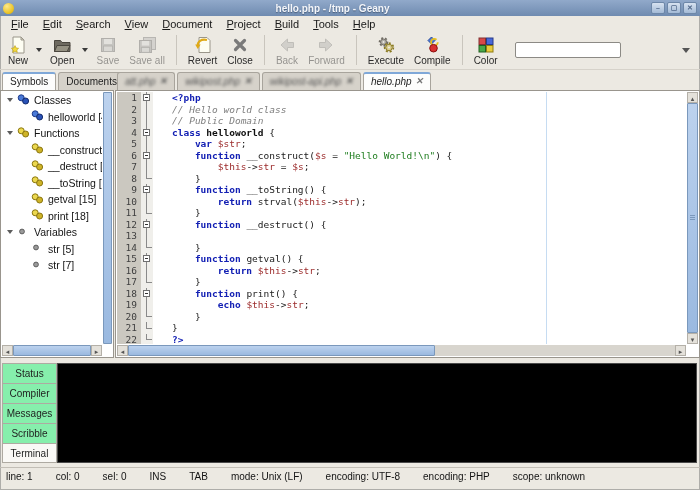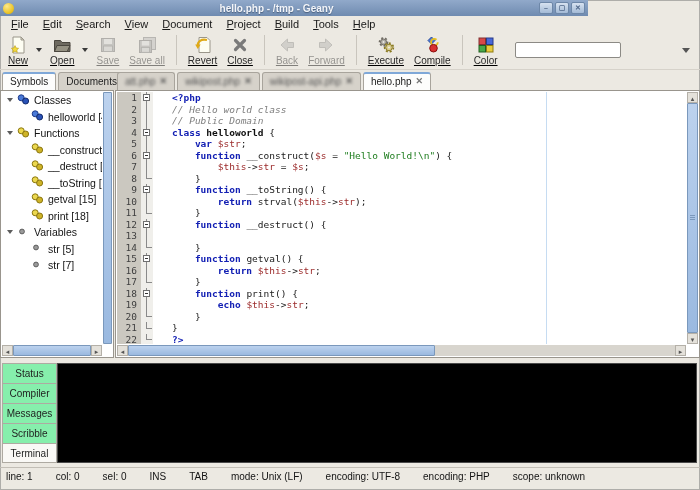--- a/index.html
+++ b/index.html
@@ -1,55 +1,55 @@
 <!DOCTYPE html>
 <html><head>
 <meta charset="utf-8">
 <style>
   * { margin:0; padding:0; box-sizing:border-box; }
   html,body { width:700px; height:490px; }
   body { font-family:"Liberation Sans", sans-serif; background:#ece9e2; position:relative; overflow:hidden; }
   #app { position:absolute; inset:0; box-shadow: inset 0 0 0 1px rgba(100,100,100,.45); }
 
   
-  .titlebar { position:absolute; left:0; top:0; width:588px; height:16px;
+  .titlebar { position:absolute; left:0; top:0; width:700px; height:16px;
     background:linear-gradient(#91a9ca,#6f8bb0); display:flex; align-items:center; }
   .app-icon { width:11px; height:11px; margin-left:3px; border-radius:50%;
     background:radial-gradient(circle at 35% 30%, #ffe98a, #e8c020 70%, #b89010); flex:none; }
   .title-text { flex:1; text-align:center; color:#f4f6fa; font-size:10px; font-weight:bold;
     text-shadow:0 1px 1px #4a5f7c; }
   .win-btns { display:flex; gap:2px; margin-right:3px; }
   .win-btn { width:14px; height:12px; border:1px solid #6d87a8; border-radius:2px;
     background:linear-gradient(#d7e2f0,#a3bad6); color:#51688a; font-size:7px; line-height:10px;
     text-align:center; font-weight:bold; }
 
   
   .menubar { position:absolute; left:0; top:16px; width:596px; height:15px; display:flex;
     align-items:center; padding-left:4px; }
   .menu-item { display:inline-block; font-size:11px; color:#191919; padding:0 7px; }
   .menu-item::first-letter { text-decoration:underline; }
 
   
   .toolbar { position:absolute; left:0; top:31px; width:700px; height:39px;
-    border-bottom:1px solid #d6d2ca; display:flex; align-items:center; padding-left:3px;text-decoration:underline; }
+    border-bottom:1px solid #d6d2ca; display:flex; align-items:center; padding-left:3px; }
   .tbtn { display:flex; flex-direction:column; align-items:center; padding:1px 4px; margin:0 1px; }
   .tbtn .ticon { height:19px; display:flex; align-items:flex-end; }
   .tbtn .tlabel { font-size:10px; color:#2a2a2a; margin-top:1px; white-space:nowrap; }
   .tbtn.disabled { opacity:.45; filter:grayscale(70%); }
   .dd-chevron { width:0; height:0; border-left:3.5px solid transparent; border-right:3.5px solid transparent;
     border-top:4px solid #3a3a3a; margin:0 3px; align-self:center; }
   .tsep { width:1px; height:30px; background:#c9c5bd; margin:0 6px; flex:none; }
   .tentry { width:106px; height:16px; background:#fff; border:1px solid #8c8a85; border-radius:2px;
     margin-left:12px; font-size:10px; padding:0 3px; font-family:"Liberation Sans",sans-serif; }
   .overflow-chevron { margin-left:auto; margin-right:10px; width:0; height:0;
     border-left:4px solid transparent; border-right:4px solid transparent; border-top:5px solid #555; }
 
   
   .side-tabs { position:absolute; left:0; top:70px; width:114px; height:20px; display:flex; align-items:flex-end; }
-  .editor-tabs { position:absolute; left:115px; top:70px; right:0; height:20px; display:flex; align-items:flex-end; overflow:hidden; }
+  .editor-tabs { position:absolute; left:115px; top:70px; right:0; height:20px; display:flex; align-items:flex-end; overflow:hidden;font-style:italic; }
   .ntab { font-size:10px; color:#222; background:#d6d2ca; border:1px solid #a8a49c; border-bottom:none;
     border-radius:3px 3px 0 0; padding:3px 7px 3px; margin-left:2px; white-space:nowrap;
     display:flex; align-items:center; gap:4px; }
   .ntab.active { background:#fdfdfc; border-top:2px solid #7fa8d8; padding-top:2px; }
   .ntab .close { color:#777; font-size:9px; line-height:9px; font-weight:bold; }
   .ntab.blurred > * { filter:blur(1.6px); color:#555; }
 
   
   .sidebar { position:absolute; left:0; top:90px; width:114px; height:268px;
     background:#fff; border:1px solid #99958d; }

